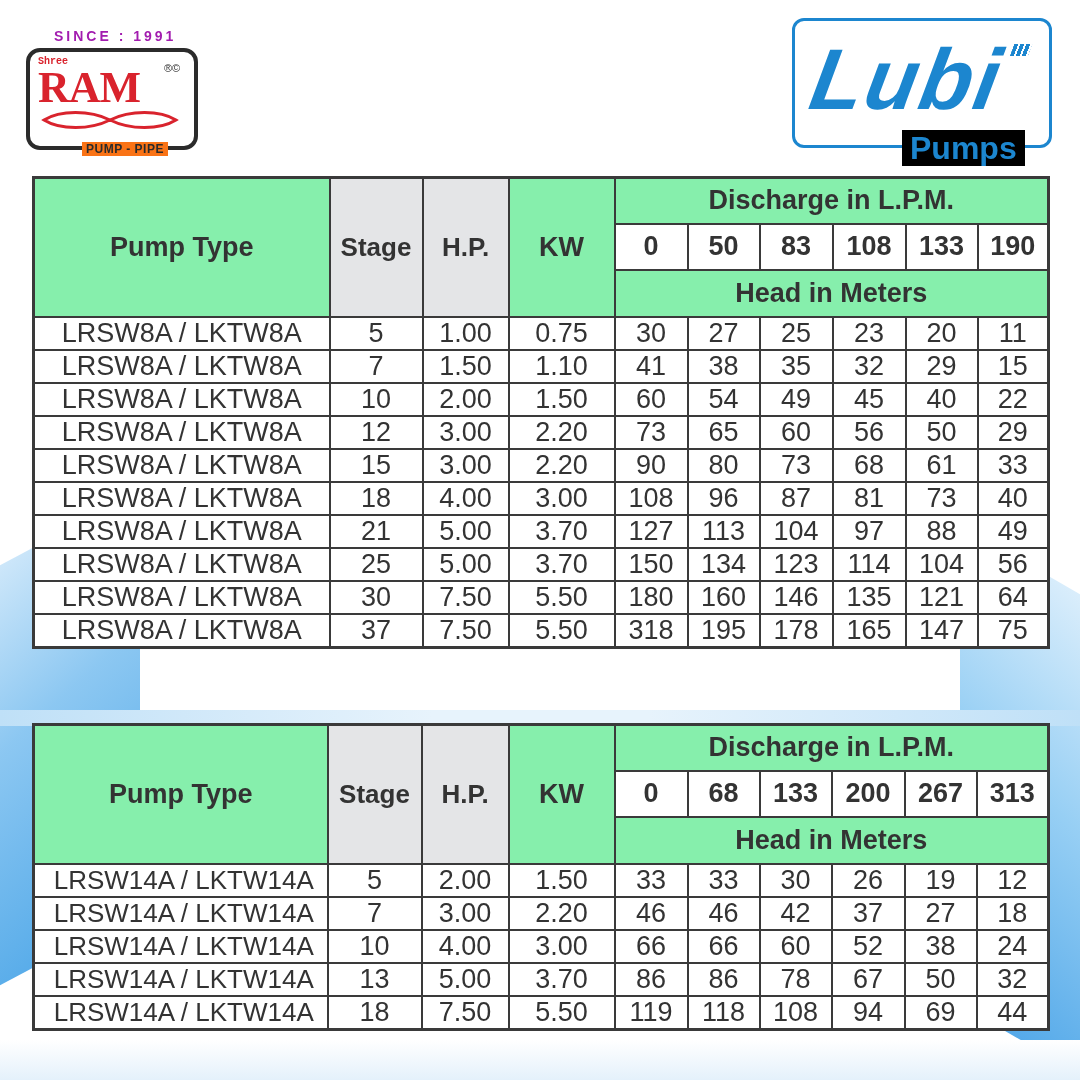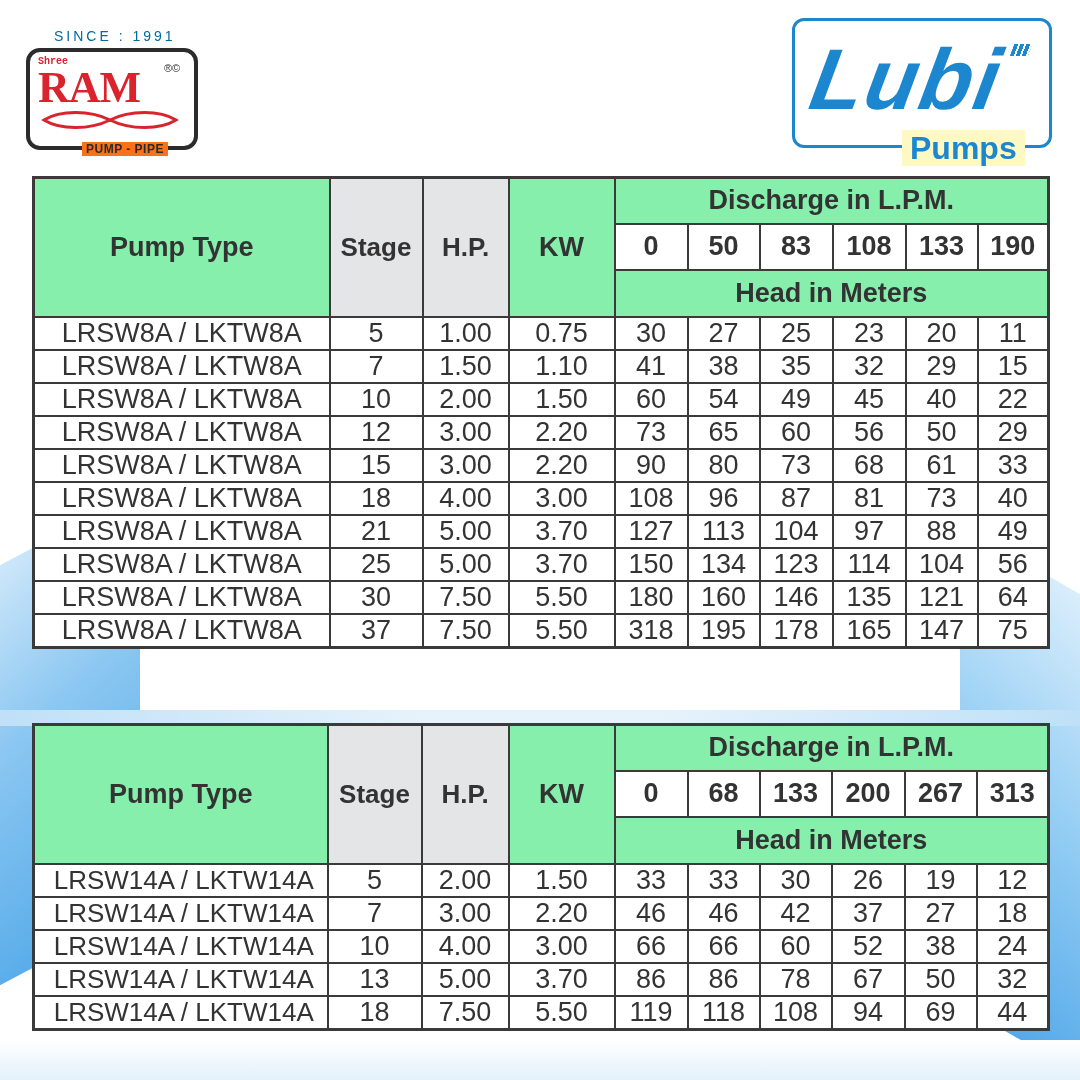--- a/index.html
+++ b/index.html
@@ -22,22 +22,22 @@
     position: absolute; left: 0; bottom: 0; width: 1080px; height: 40px;
     background: linear-gradient(180deg, #ffffff 0%, #e4f1fb 100%);
   }
   .bg-mid-band {
     position: absolute; left: 0; top: 710px; width: 1080px; height: 16px;
     background: linear-gradient(90deg, #bfe0f7 0%, #e7f3fc 40%, #e7f3fc 60%, #bfe0f7 100%);
   }
 
   
   .ram-logo { position: absolute; left: 26px; top: 28px; width: 180px; height: 128px; }
-  .ram-since { position: absolute; left: 28px; top: 0; font-size: 14px; font-weight: normal;
-    letter-spacing: 3px; color: #0369a1; }
+  .ram-since { position: absolute; left: 28px; top: 0; font-size: 14px; font-weight: bold;
+    letter-spacing: 3px; color: #a21caf; }
   .ram-box { position: absolute; left: 0; top: 20px; width: 172px; height: 102px;
     border: 4px solid #2b2b2b; border-radius: 14px; box-sizing: border-box; }
   .ram-shree { position: absolute; left: 12px; top: 28px; font-family: Liberation Mono, monospace;
     font-size: 10px; font-weight: bold; color: #d9232d; }
   .ram-word { position: absolute; left: 12px; top: 38px; font-family: "Liberation Serif", serif;
     font-size: 44px; font-weight: bold; color: #d9232d; letter-spacing: -1px; line-height: 44px; }
   .ram-reg { position: absolute; left: 138px; top: 34px; font-size: 11px; color: #333; }
   .ram-swirl { position: absolute; left: 14px; top: 82px; width: 140px; height: 20px; }
   .ram-tag { position: absolute; left: 56px; top: 114px; font-size: 12px; font-weight: bold;
     color: #2b2b2b; background: #f97316; padding: 0 4px; letter-spacing: 0.5px; }
@@ -47,21 +47,21 @@
   .lubi-box { position: absolute; left: 2px; top: 0; width: 260px; height: 130px;
     border: 3px solid #1c86cf; border-radius: 12px; box-sizing: border-box; }
   .lubi-word { position: absolute; left: 22px; top: 16px; font-size: 86px; font-weight: bold;
     font-style: italic; color: #1c86cf; line-height: 90px; letter-spacing: 2px;
     transform: skewX(-10deg); }
   .lubi-grid { position: absolute; left: 222px; top: 26px; width: 18px; height: 12px;
     background:
       repeating-linear-gradient(90deg, #1c86cf 0 4px, transparent 4px 6px),
       #fff; transform: skewX(-20deg); }
   .lubi-pumps { position: absolute; left: 112px; top: 112px; font-size: 32px; font-weight: bold;
-    color: #1c86cf; background: #fef9c3; padding: 0 8px; line-height: 36px; text-align: center; }
+    color: #1c86cf; background: #000000; padding: 0 8px; line-height: 36px; text-align: center; }
 
   
   table.spec {
     position: absolute; border-collapse: collapse; table-layout: fixed;
     background: #fff; color: #2e2e2e;
   }
   table.spec td, table.spec th {
     border: 2px solid #3a3a3a; padding: 0; text-align: center; vertical-align: middle;
     overflow: hidden; white-space: nowrap;
   }

